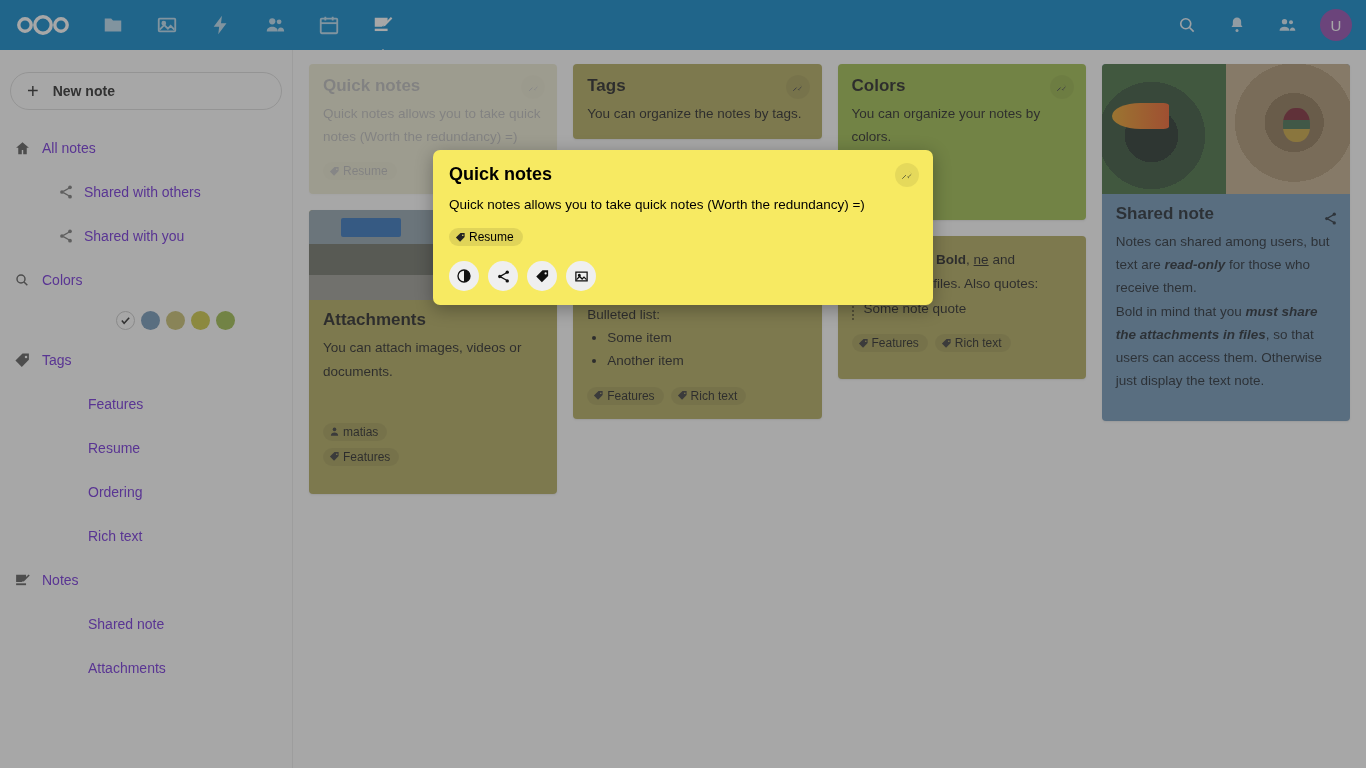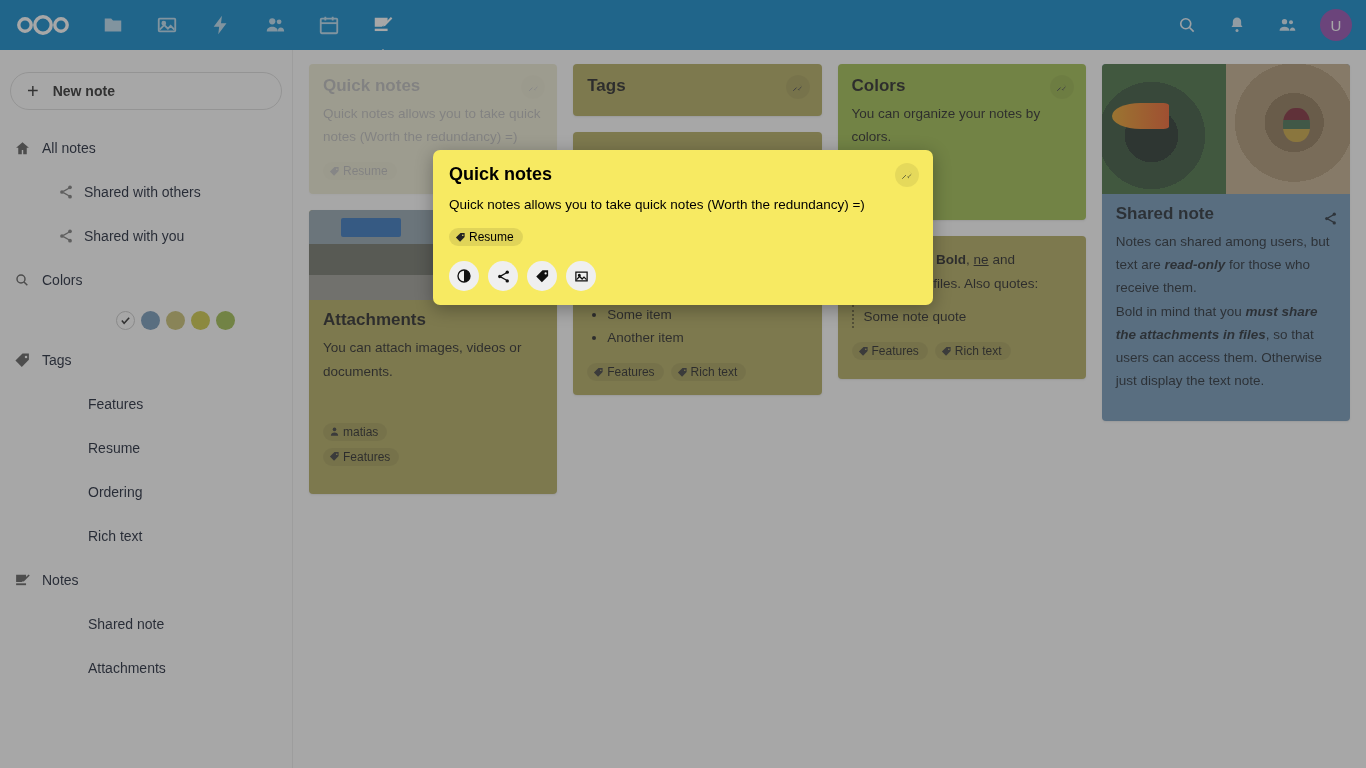--- a/index.html
+++ b/index.html
@@ -47,21 +47,21 @@
     padding: 14px 0 0 0; z-index: 10;
   }
   .newnote {
     margin: 8px 10px 16px 10px; height: 38px; border: 1px solid #dcdcdc;
     border-radius: 19px; display: flex; align-items: center; padding-left: 16px;
     font-size: 14px; font-weight: bold; color: #222; cursor: pointer; background: #fff;
   }
   .newnote .plus { font-size: 20px; font-weight: 400; margin-right: 14px; line-height: 1; }
   .nav-item {
     height: 44px; display: flex; align-items: center; padding-left: 14px;
-    font-size: 14px; color: #0f172a; cursor: pointer;
+    font-size: 14px; color: #6d28d9; cursor: pointer;
   }
   .nav-item .ic { width: 28px; display: flex; align-items: center; justify-content: flex-start; }
   .nav-item.sub { padding-left: 58px; }
   .nav-item.sub .ic { width: 26px; }
   .nav-item.leaf { padding-left: 88px; }
   .swatches { display: flex; gap: 6px; padding-left: 116px; height: 36px; align-items: center; }
   .sw { width: 19px; height: 19px; border-radius: 50%; cursor: pointer; }
   .sw.check {
     background: #fff; border: 1px solid #c8c8c8; display: flex;
     align-items: center; justify-content: center;
@@ -96,21 +96,21 @@
   .tags { display: flex; flex-wrap: wrap; gap: 7px; margin-top: 14px; }
   .tag {
     display: inline-flex; align-items: center; gap: 3px; font-size: 12px;
     background: rgba(0,0,0,.07); border-radius: 10px; padding: 2px 9px 2px 6px;
   }
   .thumbs { display: flex; height: 90px; width: 100%; }
   .thumbs .th { flex: 1 1 50%; height: 90px; position: relative; overflow: hidden; }
   .ghost { opacity: .30; }
   .card ol, .card ul { margin: 0 0 0 20px; font-size: 13.5px; line-height: 1.72; }
   .quote {
-    border-left: 2px dotted rgba(0,0,0,.45); padding-left: 10px; margin-top: 10px;
+    border-left: 2px dotted rgba(0,0,0,.45); padding-left: 10px; margin-top: 2px;
     font-size: 13.5px; line-height: 1.72;
   }
 
   
   .overlay {
     position: absolute; inset: 0; background: rgba(68,68,68,.47); z-index: 50;
   }
   .modal {
     position: absolute; left: 433px; top: 150px; width: 500px;
     background: #f7ea62; border-radius: 7px; z-index: 60;
@@ -389,20 +389,21 @@
 
       <div class="col">
         <div class="card" style="background:#b0a857">
           <div class="pin">
             <svg width="11" height="11" viewBox="0 0 24 24" fill="#444">
               <path d="M14 2l8 8-3 1-3 3v5l-2-2-4 4 4-4-2-2h5l3-3 1-3z"></path>
               <path d="M9.5 12.5L3 19l6.5-6.5z" stroke="#444" stroke-width="2"></path>
               </svg>
           </div>
           <h3>Tags</h3>
+          <p>You can organize the notes by tags.</p>
         </div>
 
         <div class="card" style="background:#b0a857; min-height:250px;">
           <div class="body" style="margin-top:66px;">
             <div>Numbered list:</div>
             <ol>
               <li>First item</li>
               <li>Second item</li>
             </ol>
             <div>Bulleted list:</div>

